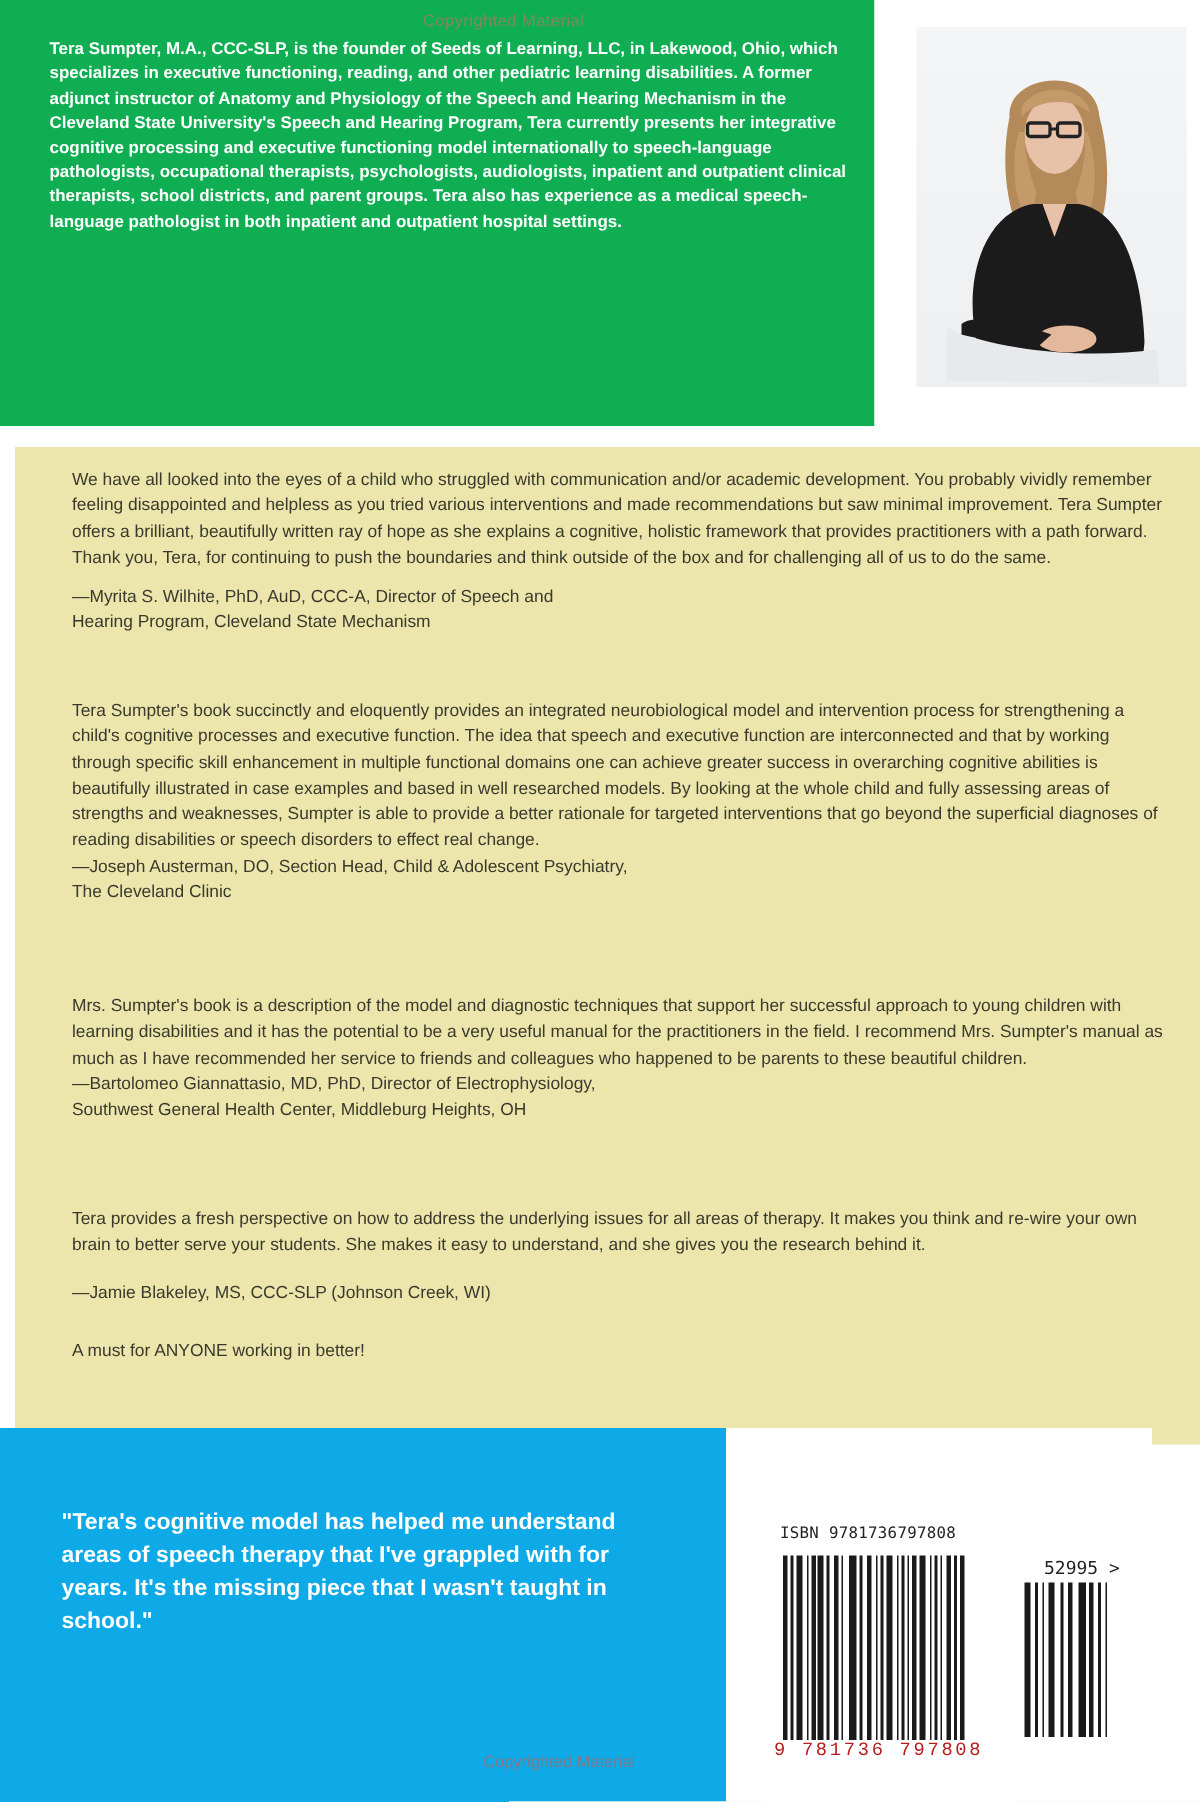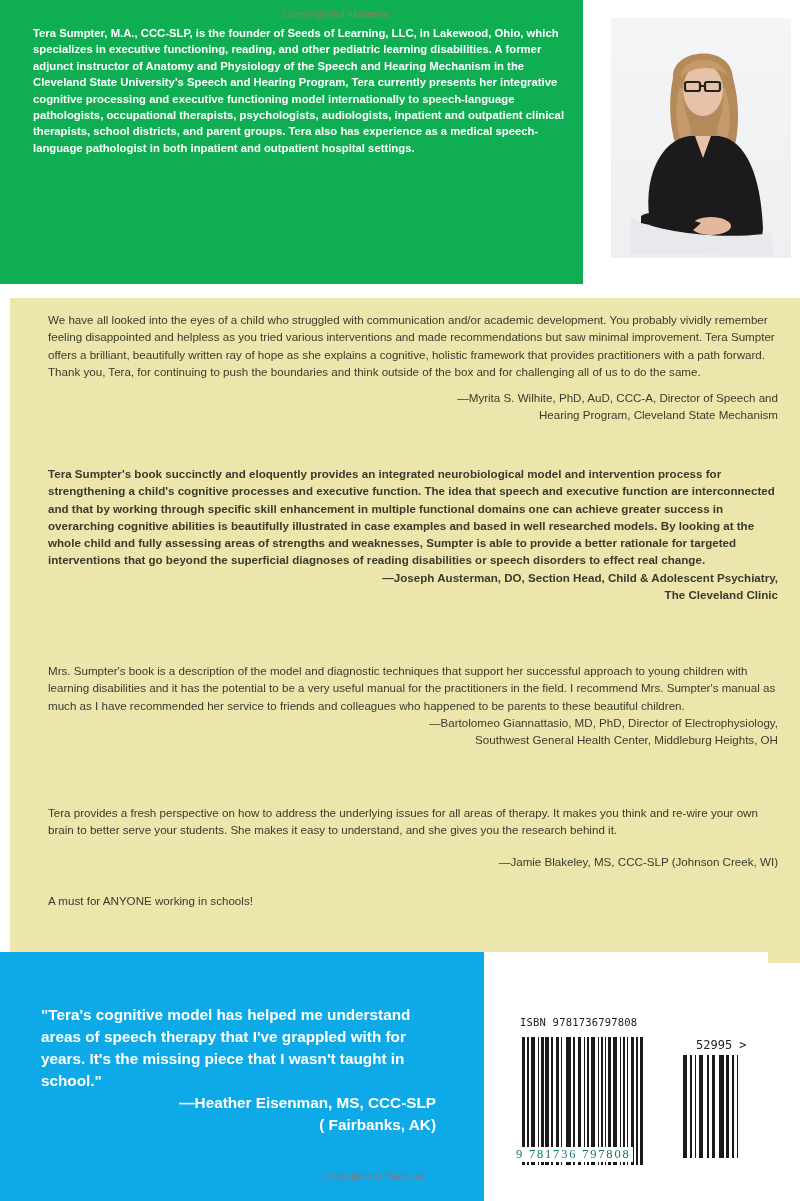--- a/index.html
+++ b/index.html
@@ -35,23 +35,23 @@
     .testimonials-panel {
       position: absolute; left: 0; top: 298px; width: 800px; height: 665px;
       background: #ece6ad;
       margin-left: 10px;
     }
     .testimonial {
       position: absolute; left: 38px; width: 730px;
       font-size: 11.6px; line-height: 17.3px; color: #3a3a2c;
     }
     .testimonial .quote { display: block; }
-    .testimonial .attrib { display: block; text-align: right; }
+    .testimonial .attrib { display: block; }
     .t1 { top: 13px; }
-    .t2 { top: 167px; font-weight: bold; }
+    .t2 { top: 167px; }
     .t3 { top: 364px; }
     .t4 { top: 506px; }
     .t5 { top: 594px; }
     .t4 .attrib { margin-top: 14px; }
     .t5 .attrib { margin-top: 11px; }
     .t1 .attrib { margin-top: 9px; }
 
     
     .quote-panel {
       position: absolute; left: 0; top: 952px; width: 484px; height: 249px;
@@ -87,22 +87,22 @@
     .barcode-main span, .barcode-addon span { display: block; background: #1a1a1a; height: 100%; }
     .barcode-addon {
       position: absolute; left: 199px; top: 103px; height: 103px; width: 76px;
       display: flex;
     }
     .price-code {
       position: absolute; left: 212px; top: 86px;
       font-family: "DejaVu Sans Mono", monospace; font-size: 12px; color: #222;
     }
     .ean-digits {
-      position: absolute; left: 30px; top: 195px;
-      font-family: Liberation Serif, serif; font-size: 12.5px; color: #0f766e;
+      position: absolute; left: 30px; top: 208px;
+      font-family: Liberation Mono, monospace; font-size: 12.5px; color: #b91c1c;
       background: #ffffff; padding: 0 2px; letter-spacing: 1.8px;
     }
   </style>
 </head>
 <body>
 
 <section class="bio-panel">
   <div class="watermark-top">Copyrighted Material</div>
   <p class="bio-text">Tera Sumpter, M.A., CCC-SLP, is the founder of Seeds of Learning, LLC, in Lakewood, Ohio, which specializes in executive functioning, reading, and other pediatric learning disabilities. A former adjunct instructor of Anatomy and Physiology of the Speech and Hearing Mechanism in the Cleveland State University's Speech and Hearing Program, Tera currently presents her integrative cognitive processing and executive functioning model internationally to speech-language pathologists, occupational therapists, psychologists, audiologists, inpatient and outpatient clinical therapists, school districts, and parent groups. Tera also has experience as a medical speech-language pathologist in both inpatient and outpatient hospital settings.</p>
 </section>
@@ -153,30 +153,26 @@
     <span class="attrib">—Bartolomeo Giannattasio, MD, PhD, Director of Electrophysiology,</span>
     <span class="attrib">Southwest General Health Center, Middleburg Heights, OH</span>
   </div>
 
   <div class="testimonial t4">
     <span class="quote">Tera provides a fresh perspective on how to address the underlying issues for all areas of therapy. It makes you think and re-wire your own brain to better serve your students. She makes it easy to understand, and she gives you the research behind it.</span>
     <span class="attrib">—Jamie Blakeley, MS, CCC-SLP (Johnson Creek, WI)</span>
   </div>
 
   <div class="testimonial t5">
-    <span class="quote">A must for ANYONE working in schools!</span>
+    <span class="quote">A must for ANYONE working in better!</span>
   </div>
 </section>
 
 <section class="quote-panel">
   <p class="quote-text">"Tera's cognitive model has helped me understand areas of speech therapy that I've grappled with for years. It's the missing piece that I wasn't taught in school."</p>
-  <div class="quote-attrib">
-    <div>—Heather Eisenman, MS, CCC-SLP</div>
-    <div>( Fairbanks, AK)</div>
-  </div>
   <div class="watermark-bottom">Copyrighted Material</div>
 </section>
 
 <section class="barcode-panel">
   <div class="isbn-label">ISBN 9781736797808</div>
   <div class="barcode-main">
     <span style="width:3px;margin-left:0"></span>
       <span style="width:2px;margin-left:2px"></span>
     <span style="width:4px;margin-left:2px"></span>
       <span style="width:1px;margin-left:3px"></span>

